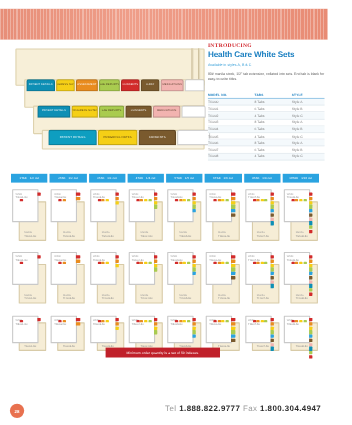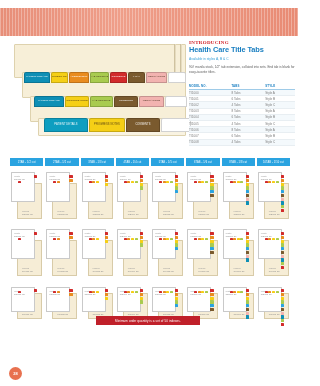--- a/index.html
+++ b/index.html
@@ -169,21 +169,21 @@
         <div class="tab big" style="width: 44px; background: rgb(14, 158, 192);">PATIENT DETAILS</div>
         <div class="tab big dark-label" style="width: 36px; background: rgb(245, 207, 22);">PROGRESS NOTES</div>
         <div class="tab big" style="width: 34px; background: rgb(122, 90, 46);">CONSENTS</div>
         <div class="tab big dark-label" style="width: 30px; background: rgb(255, 255, 255);"></div>
       </div>
   </div>
 
   <div class="intro">
     <div class="intro-kicker">INTRODUCING</div>
     <div class="intro-head">
-      <div>Health Care Title Tabs</div>
+      <div>Health Care White Sets</div>
     </div>
     <div class="intro-sub">Available in styles A, B &amp; C</div>
     <div class="intro-body">90# manila stock, 1/2" tab extension, collated into sets. End tab is blank for easy-to-write titles.</div>
   </div>
 
   <div class="model-table">
     <div class="mt-head">
       <div class="mt-c1">MODEL NO.</div>
       <div class="mt-c2">TABS</div>
       <div class="mt-c3">STYLE</div>
@@ -926,15 +926,21 @@
             </div>
           </div>
         </div>
       </div>
     </div>
 
   <div class="notice">Minimum order quantity is a set of 50 indexes.</div>
 
   <div class="footer">
     <div class="page-badge">28</div>
+    <div class="contact">
+      <span class="lbl">Tel</span>
+      <span class="num">1.888.822.9777</span>
+      <span class="lbl">Fax</span>
+      <span class="num">1.800.304.4947</span>
+    </div>
   </div>
 
 </div>
 
 </body></html>

